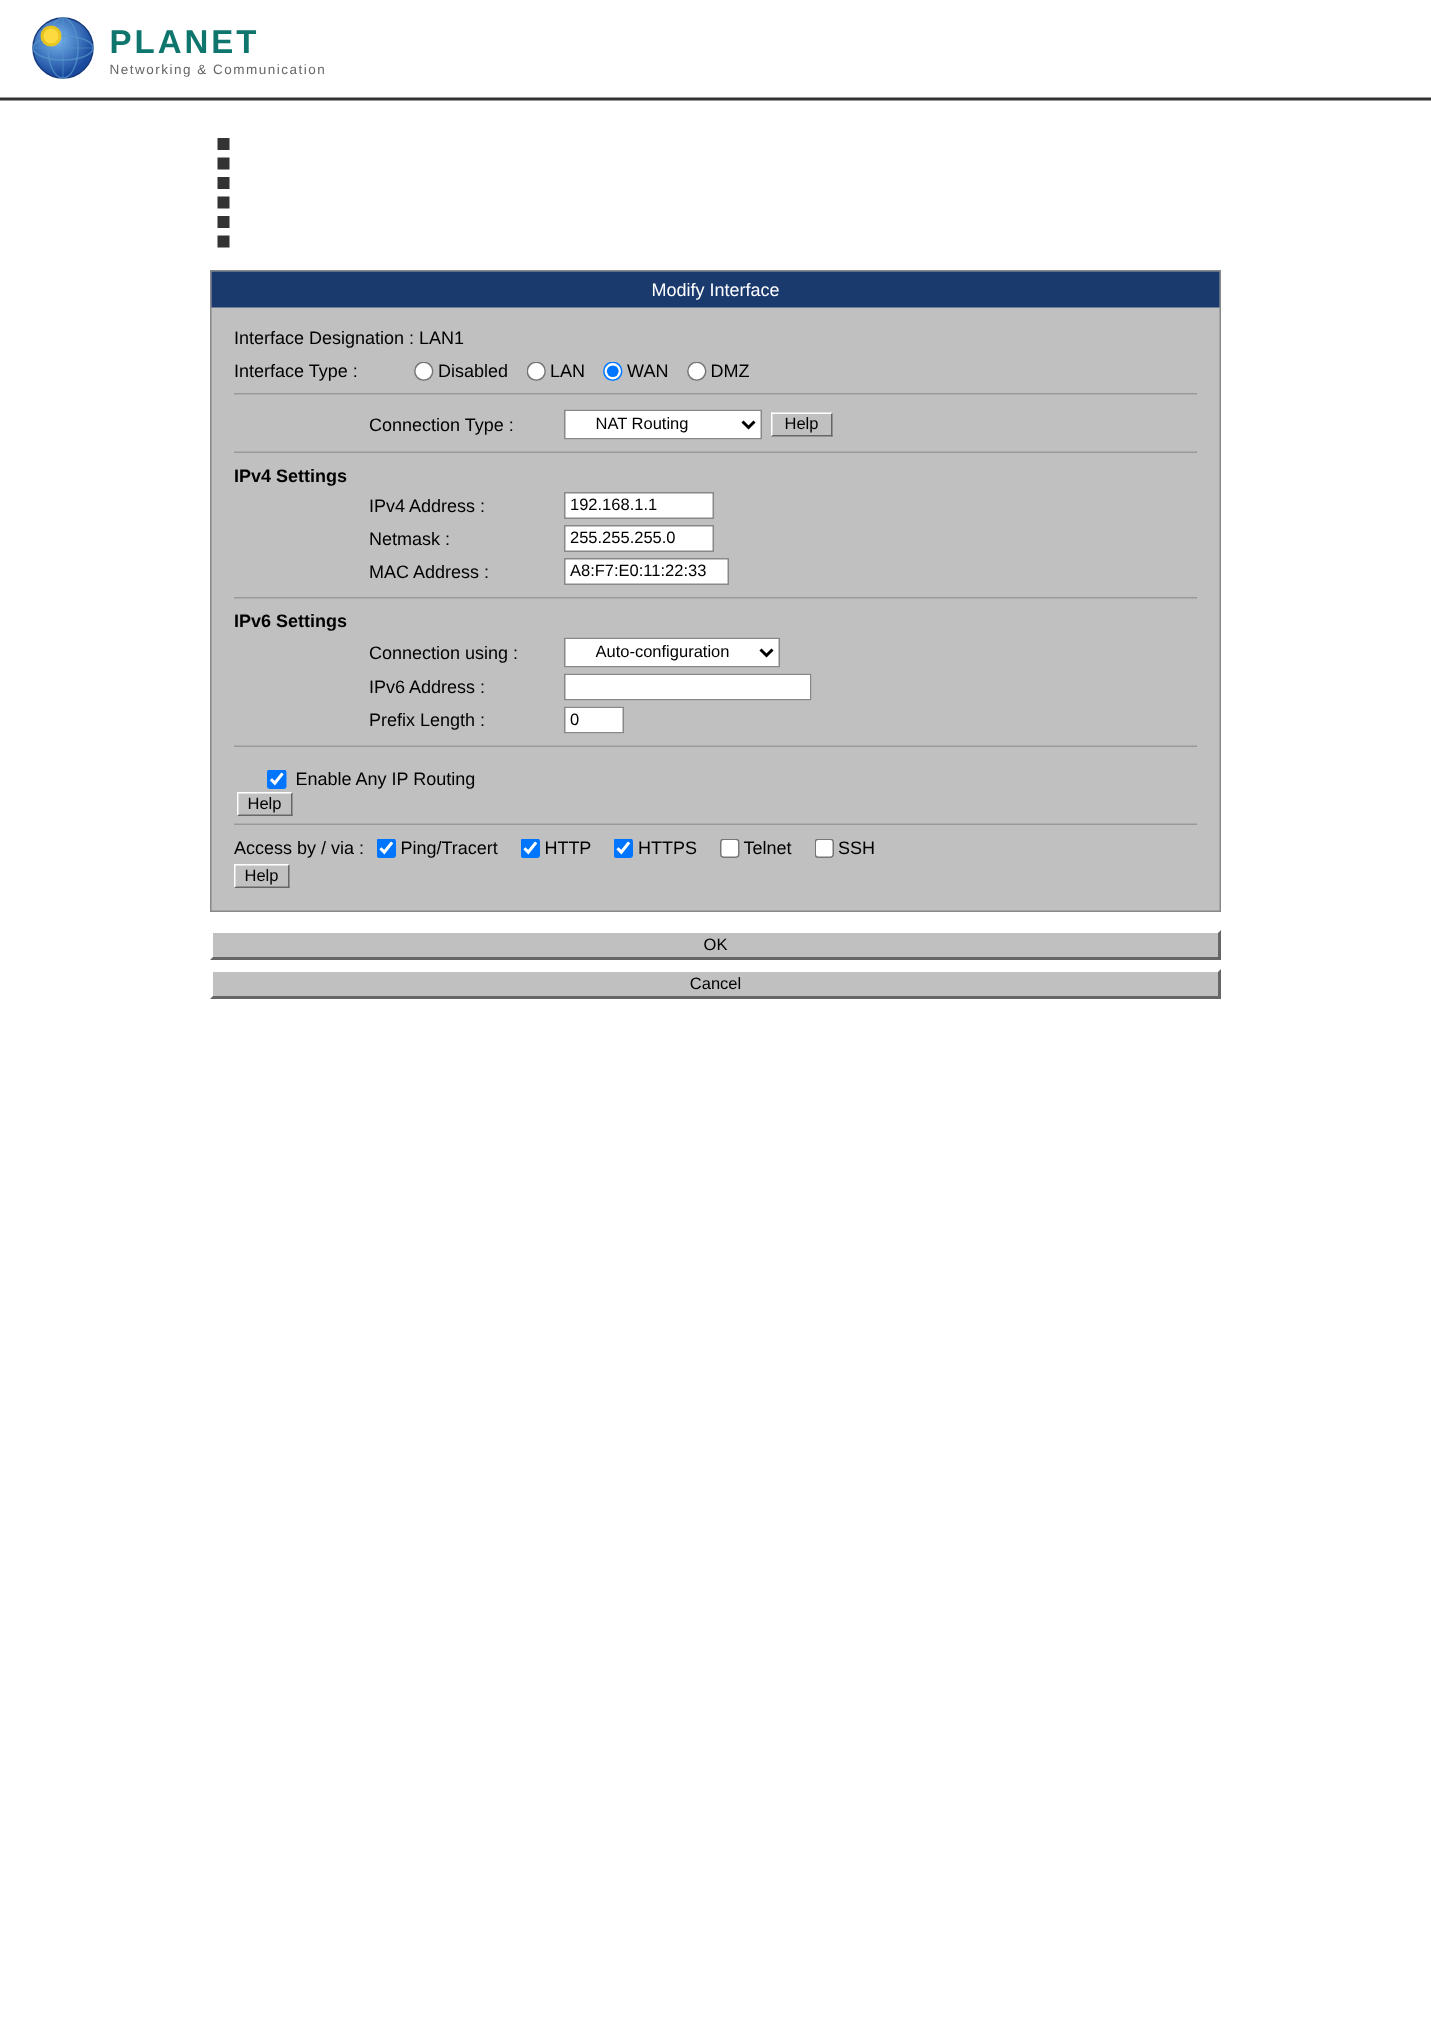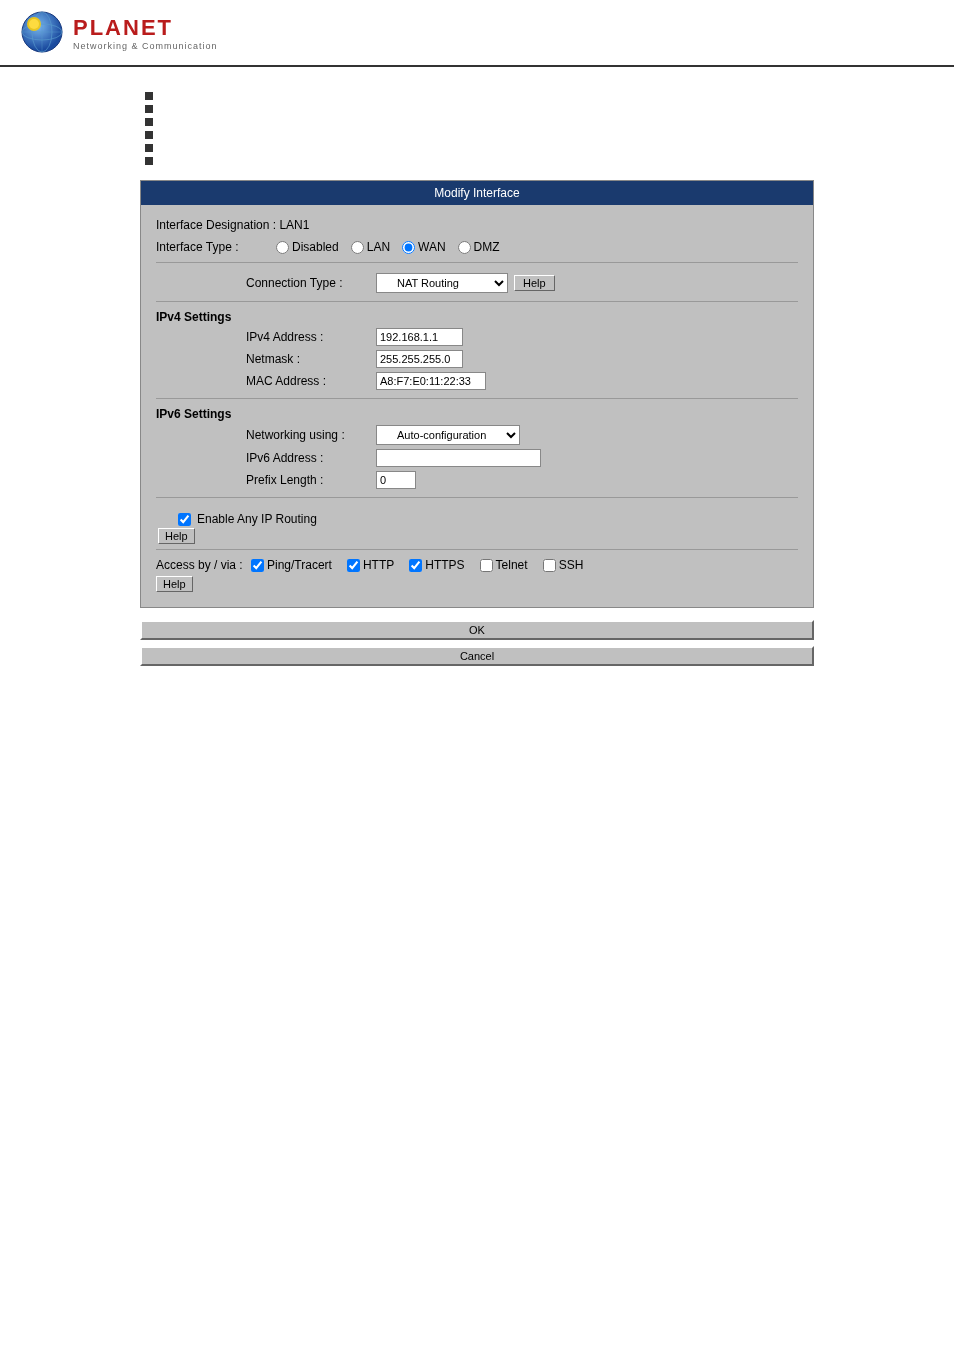--- a/index.html
+++ b/index.html
@@ -23,21 +23,21 @@
       height: 45px;
       margin-right: 8px;
     }
     .logo-text {
       display: flex;
       flex-direction: column;
     }
     .logo-planet {
       font-size: 22px;
       font-weight: bold;
-      color: #b91c1c;
+      color: #0f766e;
       letter-spacing: 2px;
     }
     .logo-subtitle {
       font-size: 9px;
       color: #666;
       letter-spacing: 1px;
     }
     .main-content {
       padding: 10px 140px;
     }
@@ -218,21 +218,21 @@
     input[type="checkbox"] {
       margin: 0;
     }
     .ipv6-addr-input {
       width: 165px;
     }
     .prefix-input {
       width: 40px;
     }
     .ipv4-addr-input {
-      width: 87px;
+      width: 100px;
     }
     .mac-addr-input {
       width: 110px;
     }
   </style>
 </head>
 <body>
 
 <div class="header">
   <div class="logo-area">
@@ -340,21 +340,21 @@
           <input type="text" class="mac-addr-input" value="A8:F7:E0:11:22:33" style="">
         </div>
       </div>
 
       <hr class="section-divider">
 
       <div class="ipv6-section">
         <div class="section-title">IPv6 Settings</div>
 
         <div class="field-row">
-          <span class="field-label">Networking using :</span>
+          <span class="field-label">Connection using :</span>
           <select>
             <option>Auto-configuration</option>
             <option>Manual</option>
             <option>DHCPv6</option>
           </select>
         </div>
 
         <div class="field-row">
           <span class="field-label">IPv6 Address :</span>
           <input type="text" class="ipv6-addr-input" value="" style="">

